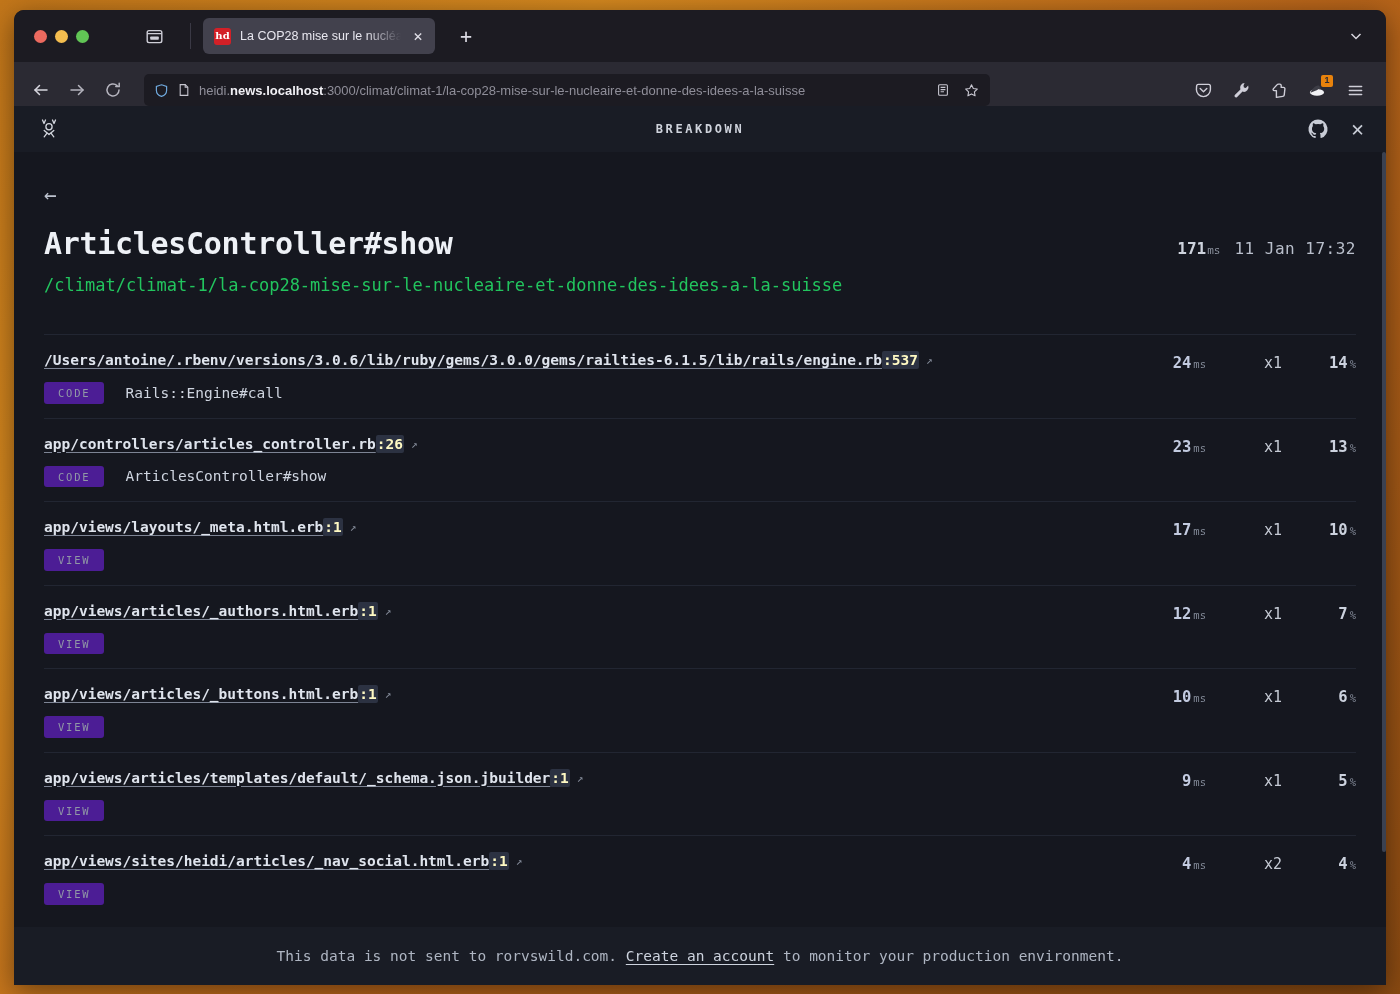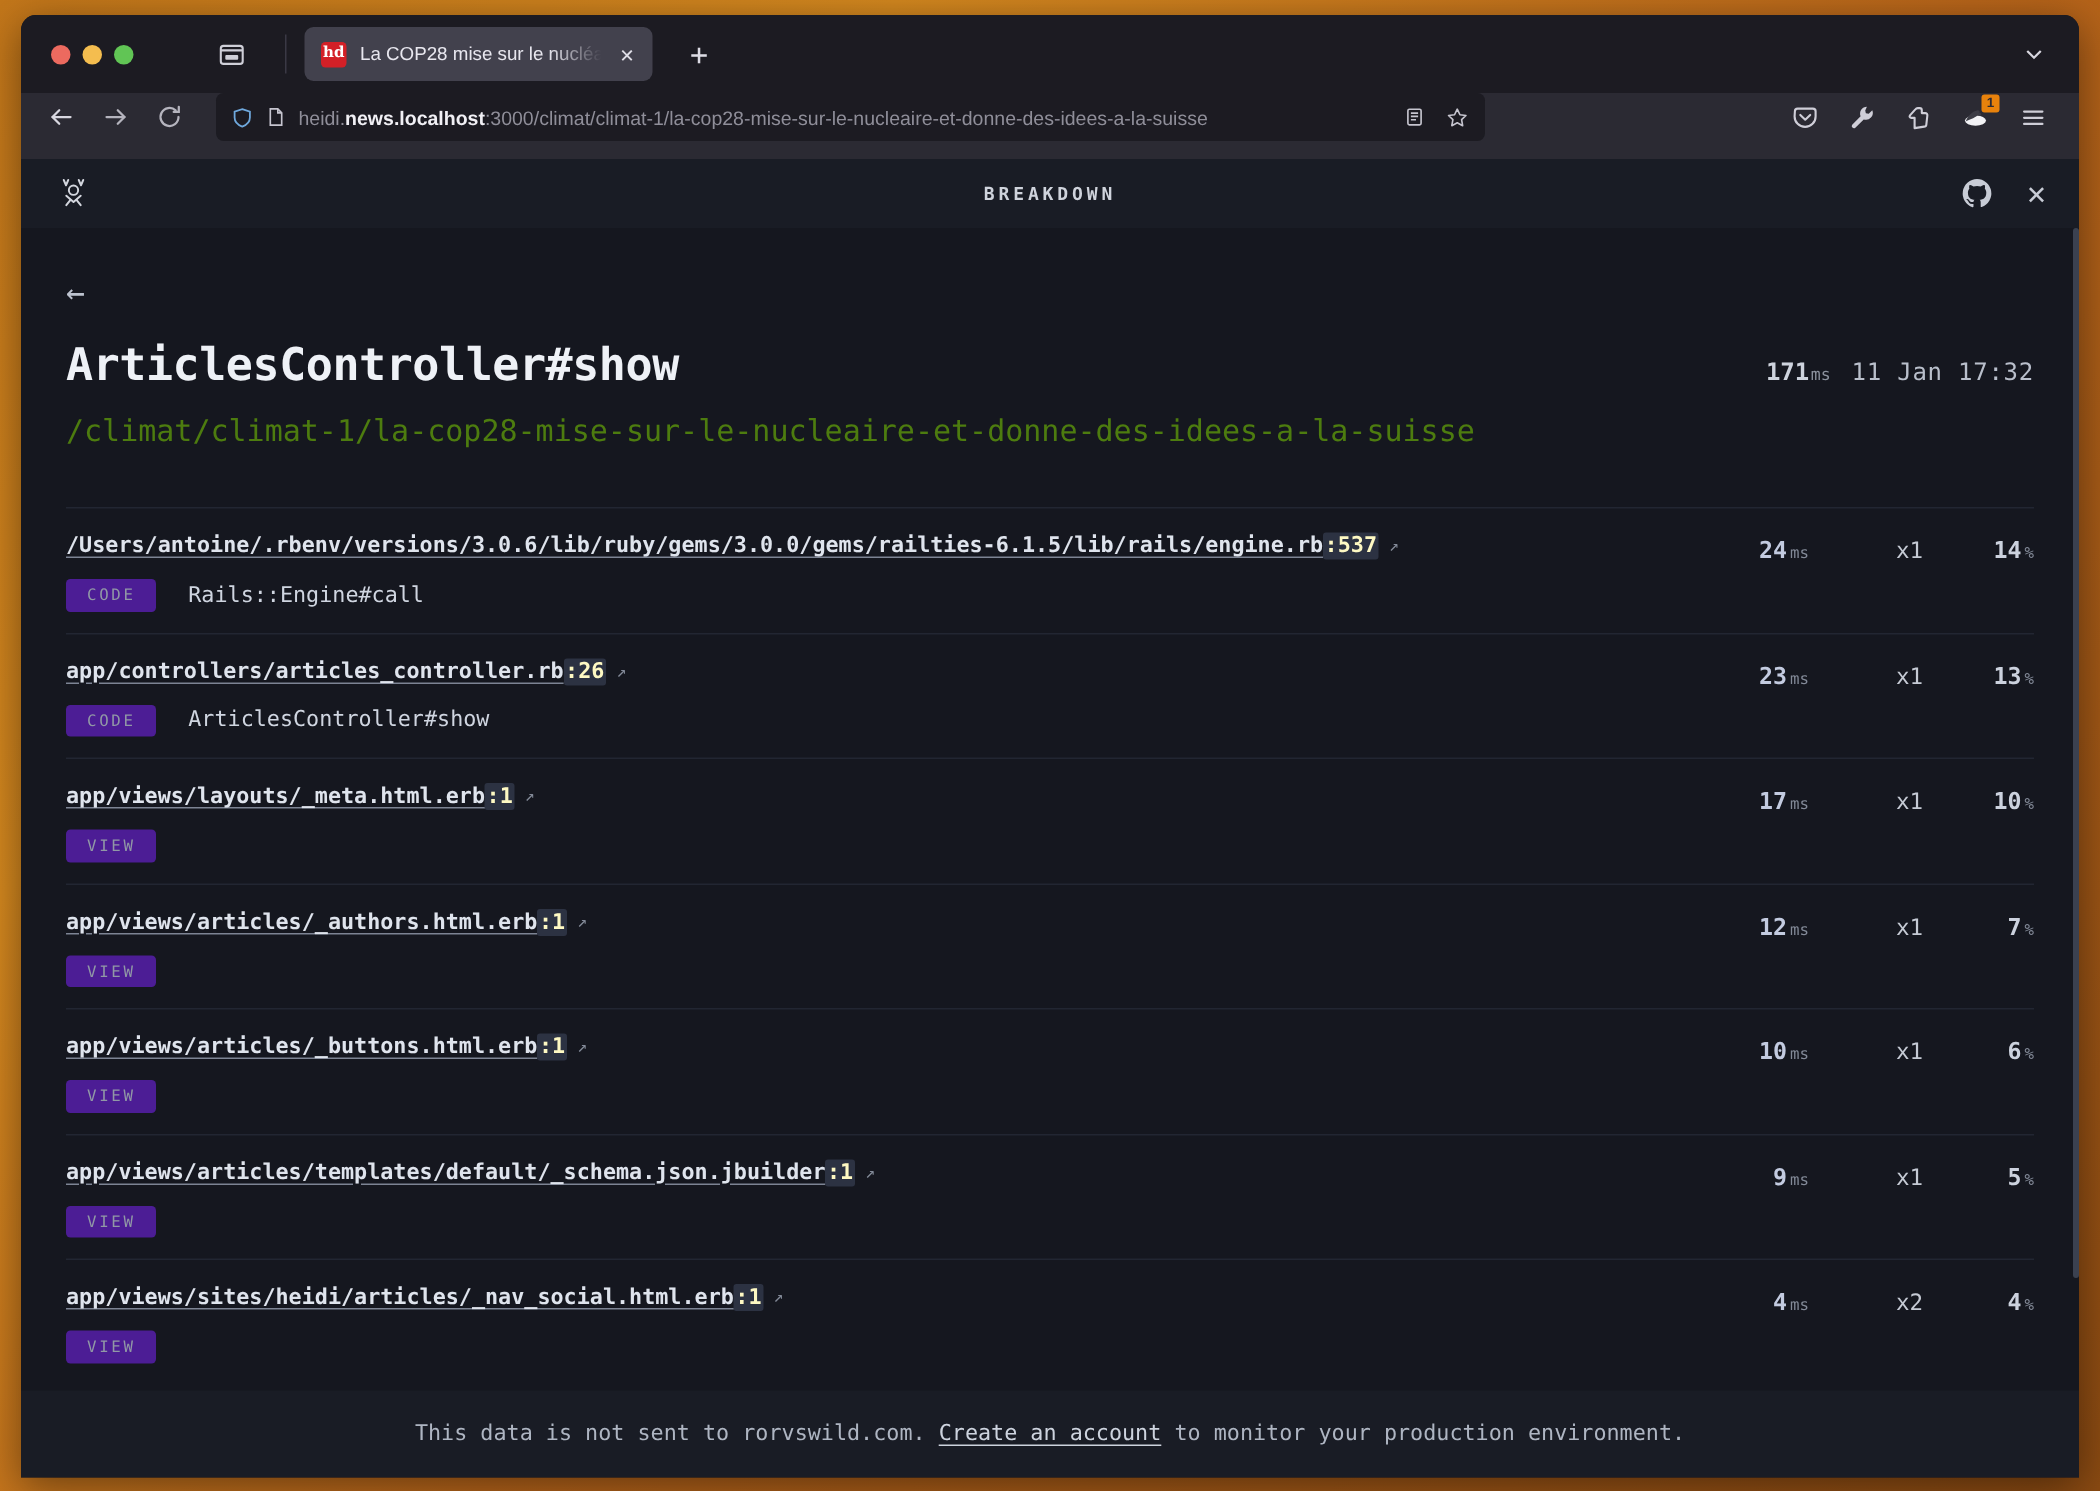--- a/index.html
+++ b/index.html
@@ -125,21 +125,21 @@
     display: flex;
     align-items: center;
     color: #d6d5de;
   }
 
   
   .nav-bar {
     height: 44px;
     background: #2b2a33;
     display: flex;
-    align-items: flex-start;
+    align-items: flex-end;
     padding: 0 10px;
     gap: 2px;
   }
   .nav-btn {
     width: 34px; height: 32px;
     display: flex;
     align-items: center;
     justify-content: center;
     color: #b5b4be;
     border-radius: 4px;
@@ -273,22 +273,22 @@
     align-items: baseline;
     gap: 14px;
     color: #b9bfcb;
     font-size: 15px;
   }
   .meta-ms { color: #ced3dd; font-weight: bold; font-size: 16px; }
   .meta-ms .unit { color: #8b919d; font-weight: normal; font-size: 11px; margin-left: 1px; }
   .meta-date { color: #b9bfcb; font-size: 16px; letter-spacing: 0.5px; }
 
   .endpoint-path {
-    color: #4d7c0f;
-    font-size: 20px;
+    color: #22c55e;
+    font-size: 17px;
     padding-top: 14px;
     letter-spacing: 0px;
   }
 
   
   .rows {
     margin-top: 39px;
   }
   .row {
     border-top: 1px solid #222632;

